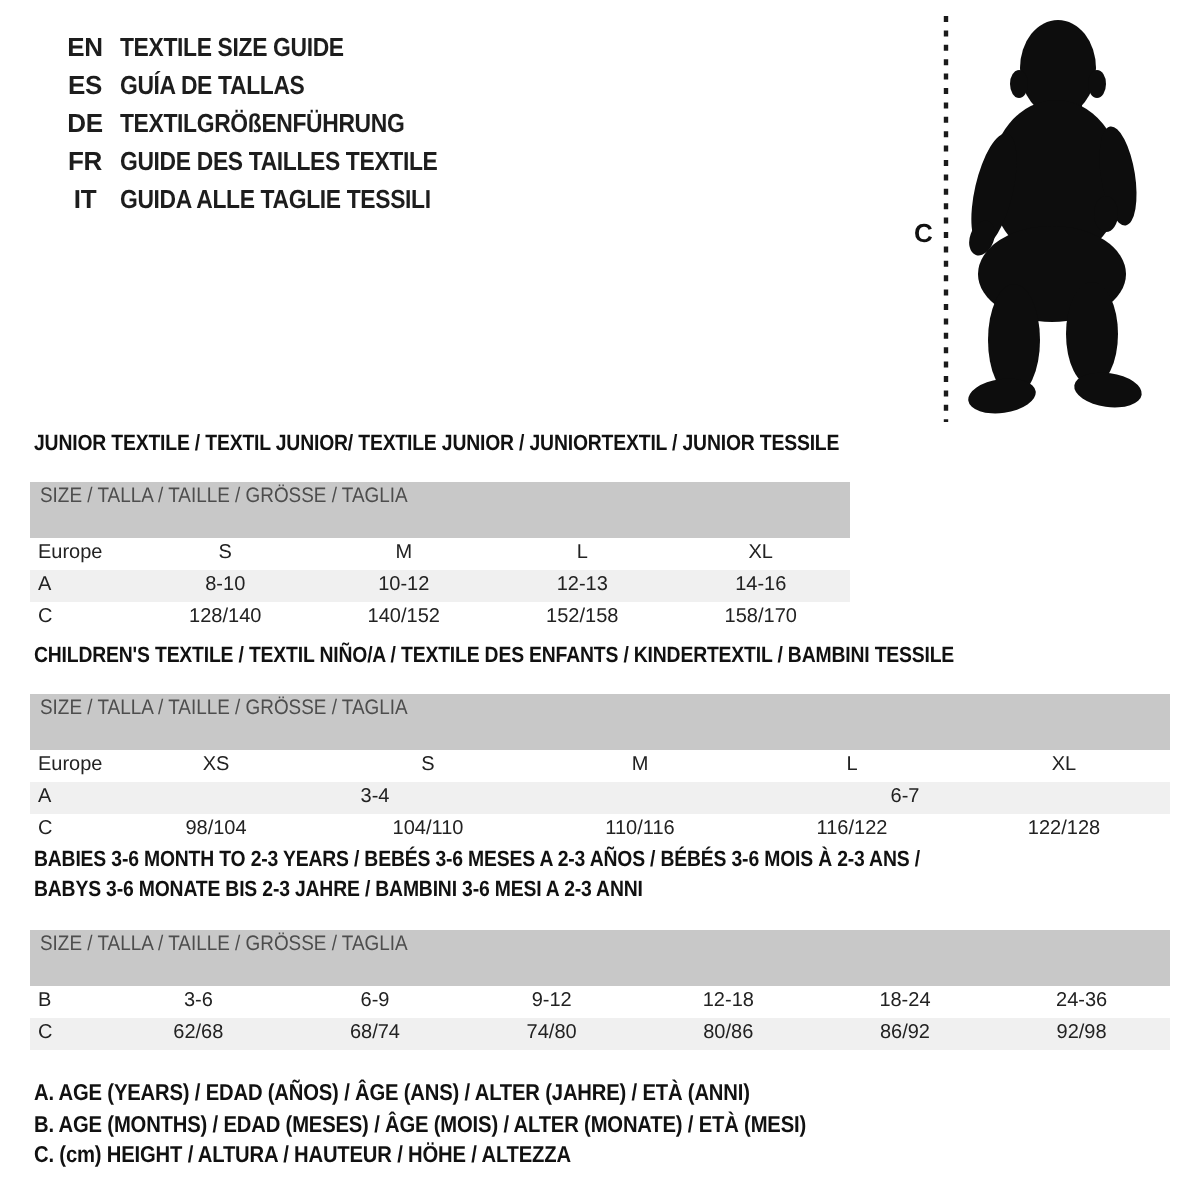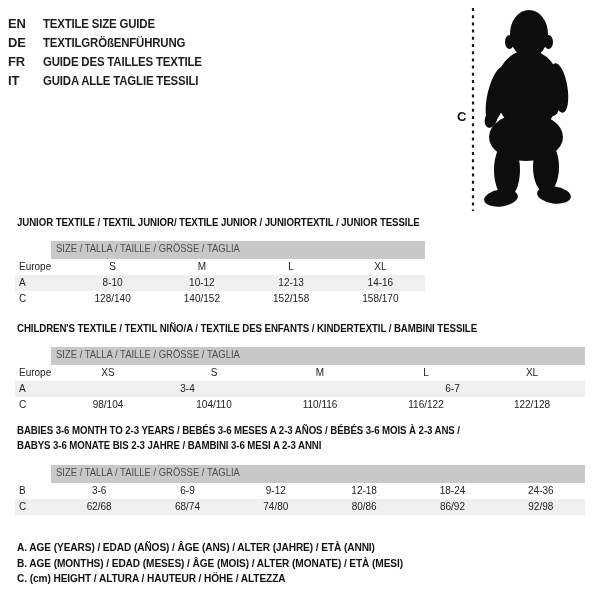--- a/index.html
+++ b/index.html
@@ -1,56 +1,60 @@
 <!DOCTYPE html>
 <html><head>
 <meta charset="utf-8">
 <style>
   html,body{margin:0;padding:0;background:#ffffff;}
   body{width:600px;height:600px;position:relative;overflow:hidden;
        font-family:"Liberation Sans","DejaVu Sans",sans-serif;color:#1d1d1d;}
   .abs{position:absolute;}
 
   
-  .lang-list{left:8px;top:14px;}
+  .lang-list{left:25px;top:14px;text-align:center;}
   .lang-row{display:flex;height:19px;line-height:19px;font-weight:bold;font-size:13px;}
   .lang-code{width:35px;letter-spacing:-0.2px;}
   .lang-title{transform:scaleX(0.88);transform-origin:left center;white-space:nowrap;letter-spacing:-0.2px;}
 
   
   .figure{left:440px;top:0;width:160px;height:220px;}
 
   
   .sec-title{left:17px;font-weight:bold;font-size:11px;line-height:15px;white-space:nowrap;
              transform:scaleX(0.88);transform-origin:left top;letter-spacing:-0.1px;color:#111;}
 
   
   .st{left:15px;}
-  .st-header{background:#c8c8c8;height:18px;line-height:15px;font-size:10.5px;color:#4d4d4d;
-             padding-left:5px;overflow:hidden;margin-left:36px;}
+  .st-header{background:#c8c8c8;height:28px;line-height:15px;font-size:10.5px;color:#4d4d4d;
+             padding-left:5px;overflow:hidden;}
   .st-header span{display:inline-block;transform:scaleX(0.9);transform-origin:left center;white-space:nowrap;}
   .st-row{display:flex;height:16px;line-height:16px;font-size:10px;color:#222;}
   .st-row.striped{background:#f0f0f0;}
   .st-label{padding-left:4px;text-align:left;}
   .st1 .st-label{width:49px;}
   .st2 .st-label,.st3 .st-label{width:36px;}
   .st-cell{flex:1;text-align:center;}
 
   
   .footnotes{left:17px;top:540px;}
   .footnote{font-weight:bold;font-size:11.5px;line-height:15.7px;white-space:nowrap;
             transform:scaleX(0.88);transform-origin:left top;letter-spacing:-0.1px;color:#111;}
 </style>
 </head>
 <body>
 
 <div class="abs lang-list">
   <div class="lang-row">
     <span class="lang-code">EN</span>
     <span class="lang-title">TEXTILE SIZE GUIDE</span>
+  </div>
+  <div class="lang-row">
+    <span class="lang-code">ES</span>
+    <span class="lang-title">GUÍA DE TALLAS</span>
   </div>
   <div class="lang-row">
     <span class="lang-code">DE</span>
     <span class="lang-title">TEXTILGRÖßENFÜHRUNG</span>
   </div>
   <div class="lang-row">
     <span class="lang-code">FR</span>
     <span class="lang-title">GUIDE DES TAILLES TEXTILE</span>
   </div>
   <div class="lang-row">

